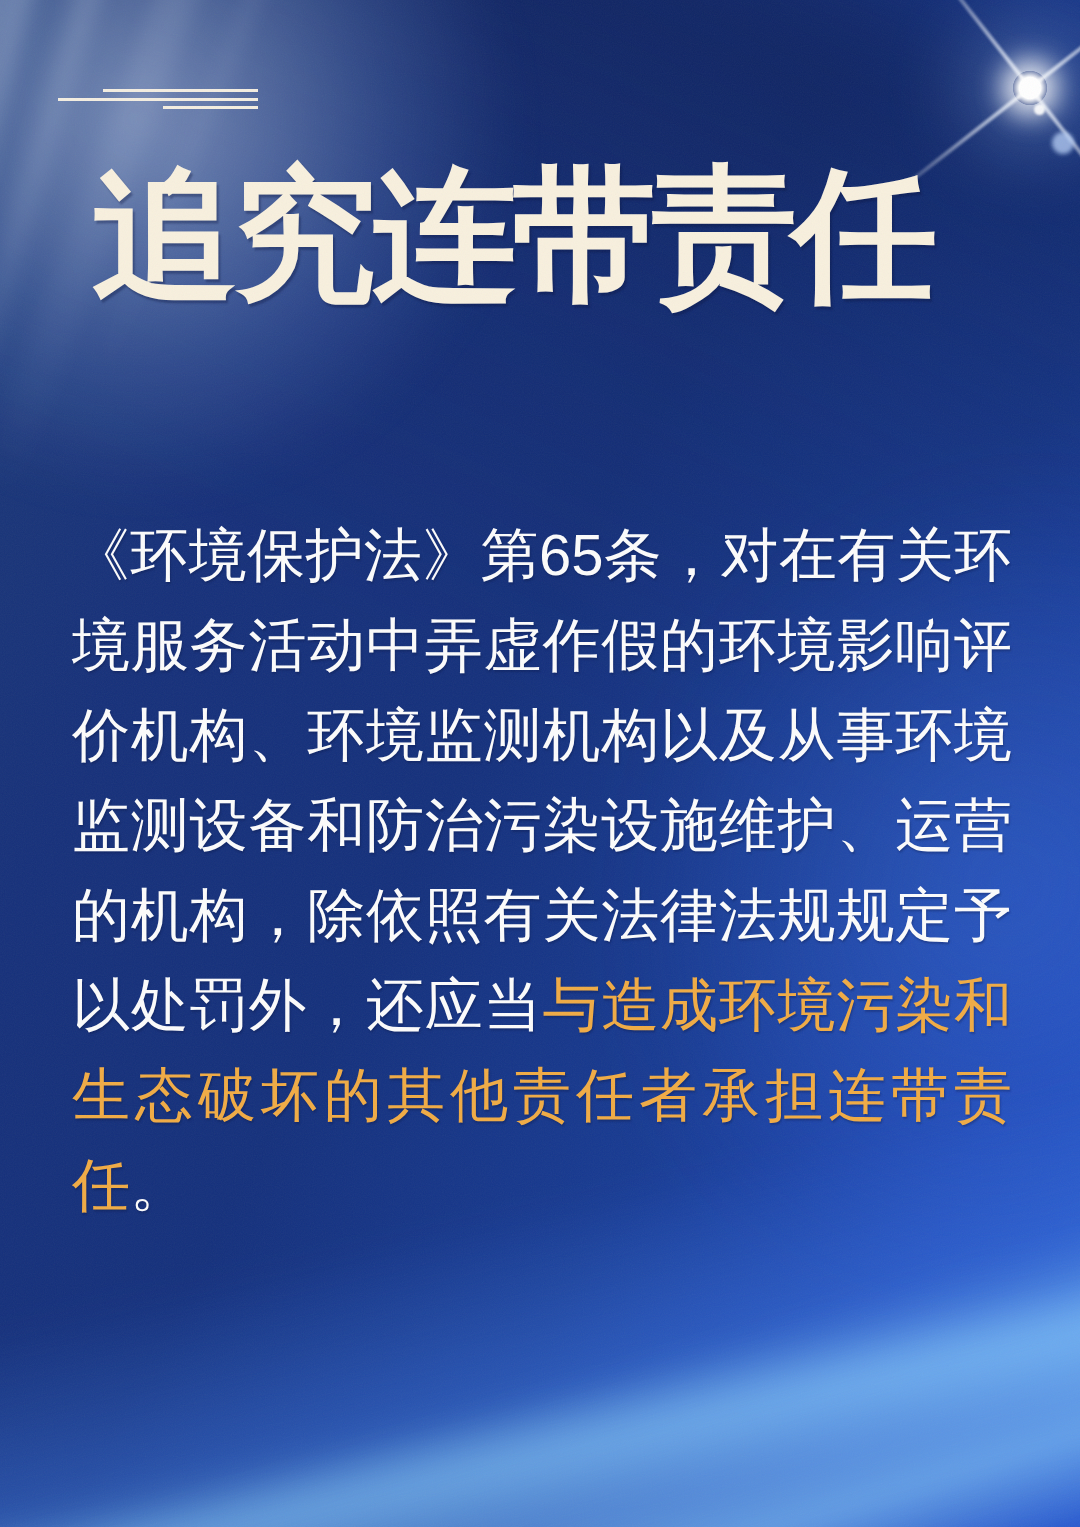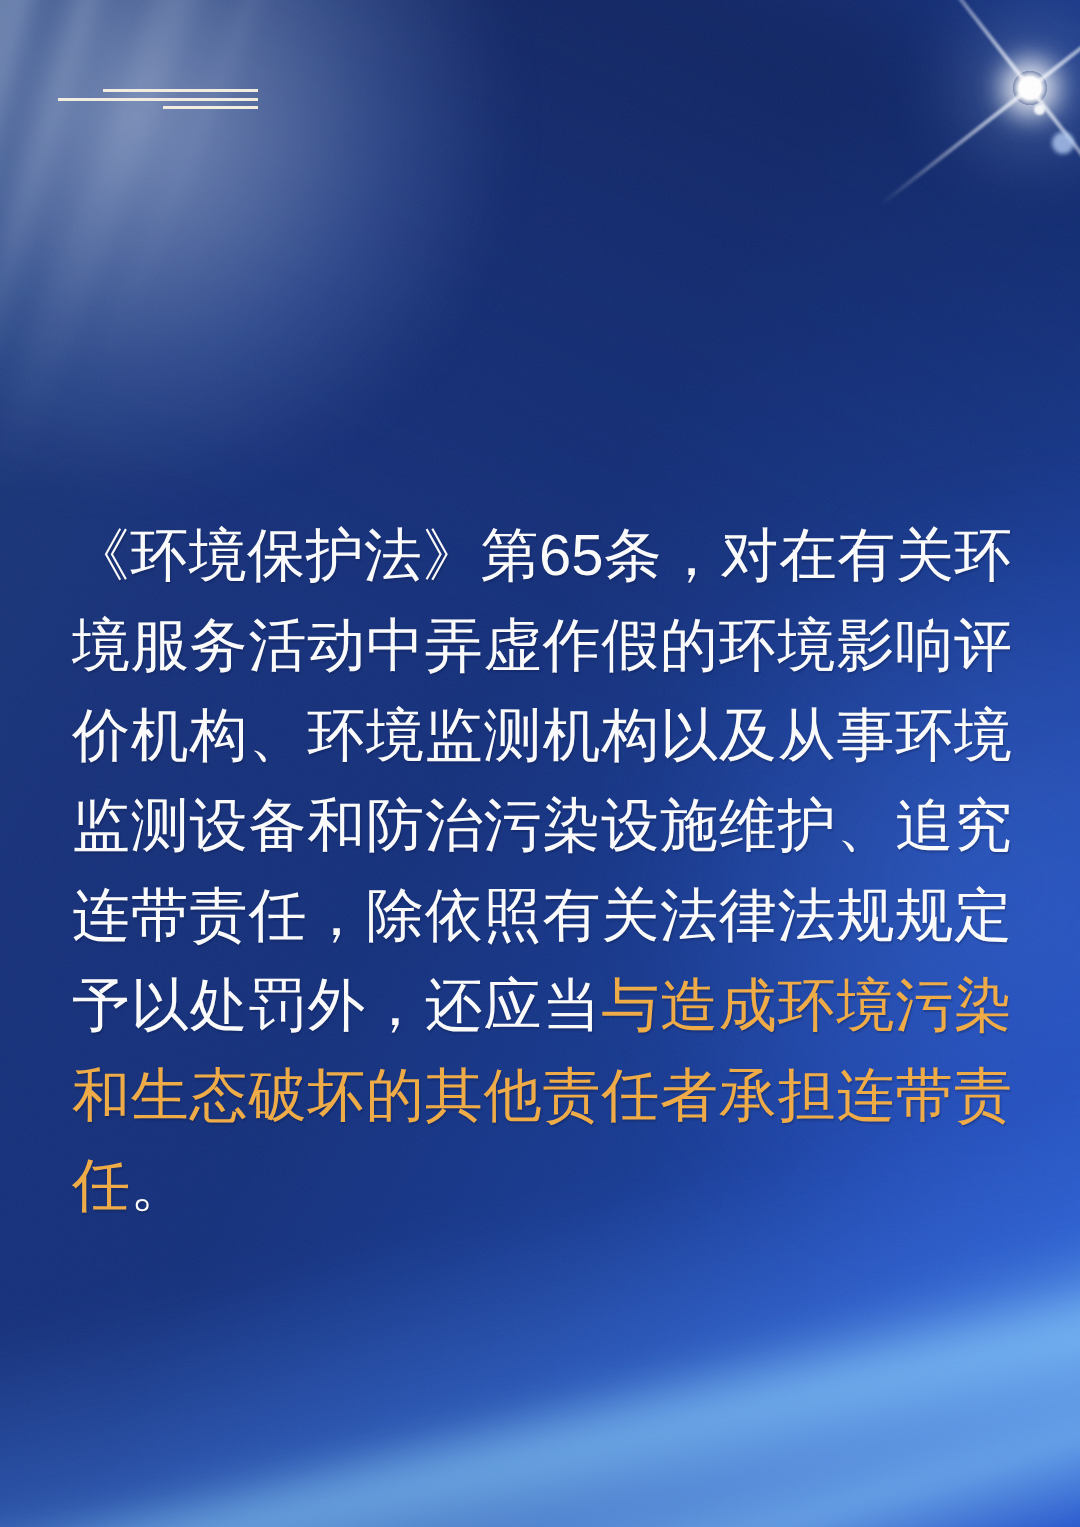--- a/index.html
+++ b/index.html
@@ -107,22 +107,23 @@
   </div>
 
   <div class="sparkle">
     <div class="star-ray a"></div>
     <div class="star-ray b"></div>
     <div class="star-core"></div>
     <div class="bokeh b1"></div>
     <div class="bokeh b2"></div>
   </div>
 
+  <h1 class="title">追究连带责任</h1>
 
-  <p class="law-text"><span>《环境保护法》第65条，对在有关环境服务活动中弄虚作假的环境影响评价机构、环境监测机构以及从事环境监测设备和防治污染设施维护、追究连带责任，除依照有关法律法规规定予以处罚外，还应当</span><span class="hl">与造成环境污染和生态破坏的其他责任者承担连带责任</span><span>。</span></p>
+  <p class="law-text"><span>《环境保护法》第65条，对在有关环境服务活动中弄虚作假的环境影响评价机构、环境监测机构以及从事环境监测设备和防治污染设施维护、运营的机构，除依照有关法律法规规定予以处罚外，还应当</span><span class="hl">与造成环境污染和生态破坏的其他责任者承担连带责任</span><span>。</span></p>
 
   <svg class="grain" width="1080" height="1527">
     <filter id="grain-f">
         <feTurbulence type="fractalNoise" baseFrequency="0.9" numOctaves="2" stitchTiles="stitch"></feTurbulence>
       </filter>
     <rect width="1080" height="1527" filter="url(#grain-f)"></rect>
   </svg>
 
 </div>
 

